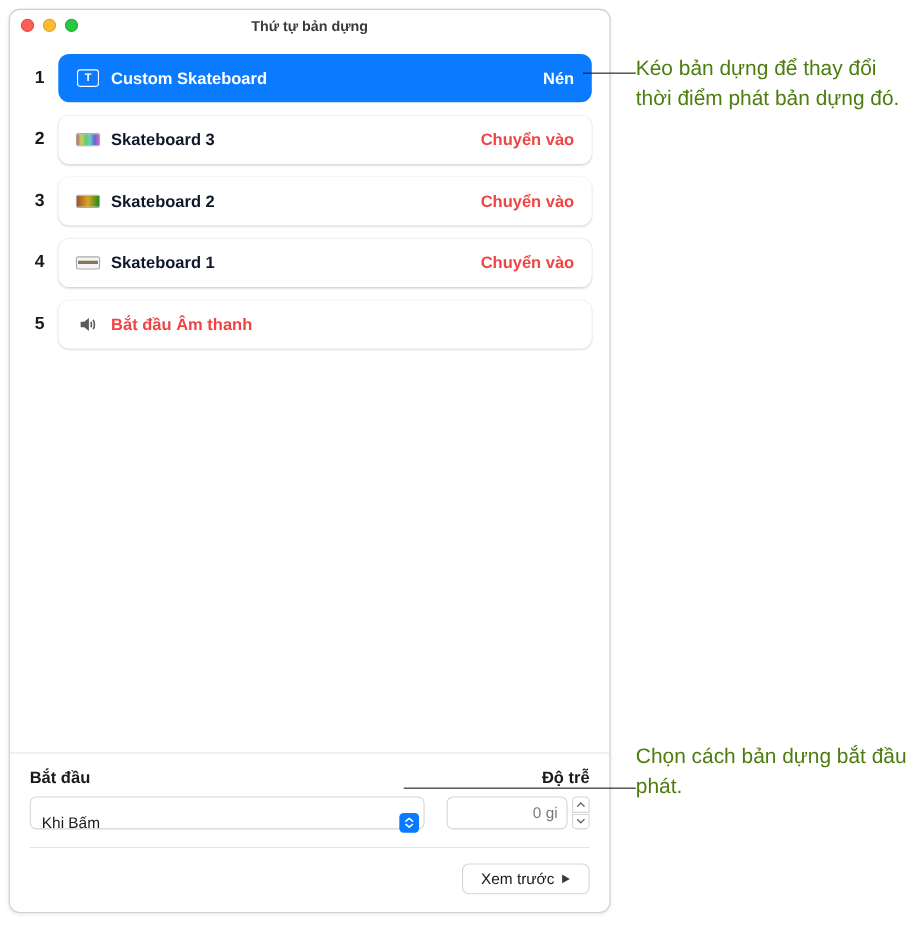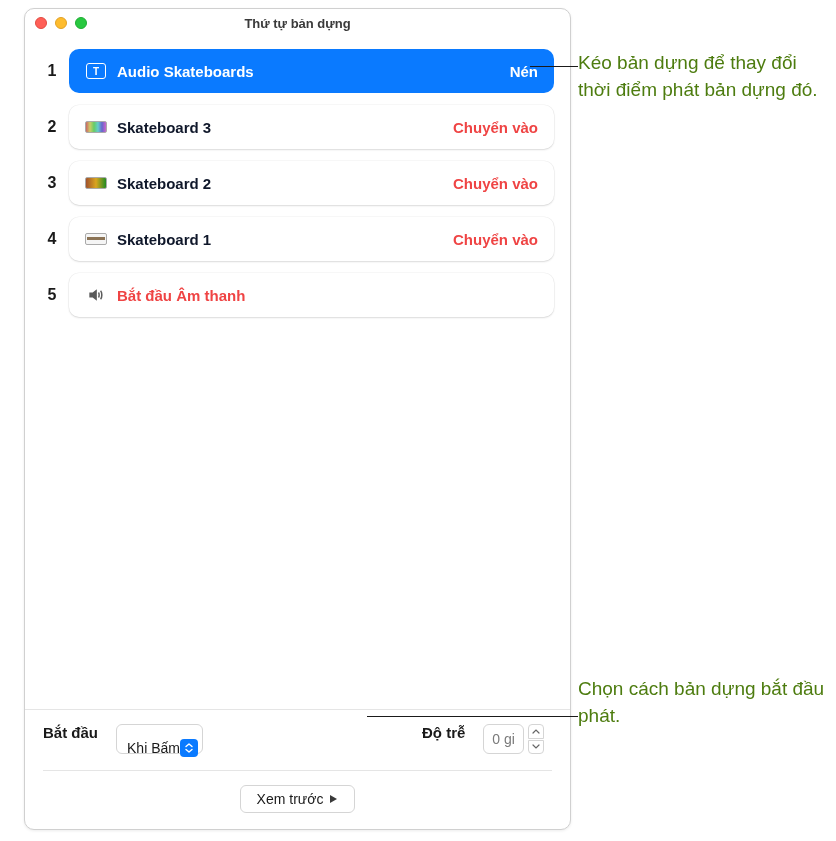--- a/index.html
+++ b/index.html
@@ -20,21 +20,20 @@
       top: 8px;
       width: 547px;
       height: 822px;
       background: #fff;
       border: 1px solid #d0d0d0;
       border-radius: 10px;
       box-shadow: 0 1px 3px rgba(0,0,0,0.08);
       display: flex;
       flex-direction: column;
       overflow: hidden;
-      margin-left: 16px;
     }
     .titlebar {
       height: 28px;
       display: flex;
       align-items: center;
       padding: 0 10px;
       position: relative;
       flex-shrink: 0;
     }
     .traffic-lights {
@@ -157,22 +156,22 @@
       padding: 14px 18px 16px 18px;
       flex-shrink: 0;
     }
     .controls-row {
       display: flex;
       gap: 20px;
       margin-bottom: 16px;
     }
     .control-group {
       display: flex;
-      flex-direction: row;
-      gap: 18px;
+      flex-direction: column;
+      gap: 8px;
     }
     .control-group.start { flex: 1; }
     .control-group.delay { width: 130px; }
     .control-label {
       font-size: 15px;
       font-weight: 700;
       color: #1a1a1a;
     }
     .control-group.delay .control-label { text-align: right; }
     .select-box {
@@ -236,21 +235,21 @@
     .stepper-btn.up { border-radius: 4px 4px 0 0; }
     .stepper-btn.down { border-radius: 0 0 4px 4px; }
     .stepper-btn svg { width: 8px; height: 5px; }
     .divider-line {
       height: 1px;
       background: #e5e5e5;
       margin-bottom: 14px;
     }
     .preview-row {
       display: flex;
-      justify-content: center;
+      justify-content: flex-end;
     }
     .preview-btn {
       height: 28px;
       padding: 0 16px;
       border: 1px solid #d5d5d5;
       border-radius: 6px;
       background: #fff;
       font-size: 14px;
       font-weight: 500;
       color: #1a1a1a;
@@ -290,21 +289,21 @@
   </div>
 
   <div class="list-area">
 
     <div class="build-row">
       <div class="row-number">1</div>
       <div class="row-card selected">
         <div class="row-icon">
           <div class="text-icon">T</div>
         </div>
-        <div class="row-label">Audio Skateboards</div>
+        <div class="row-label">Custom Skateboard</div>
         <div class="row-effect">Nén</div>
       </div>
     </div>
 
     <div class="build-row">
       <div class="row-number">2</div>
       <div class="row-card normal">
         <div class="row-icon">
           <div class="thumb-rect"></div>
         </div>

